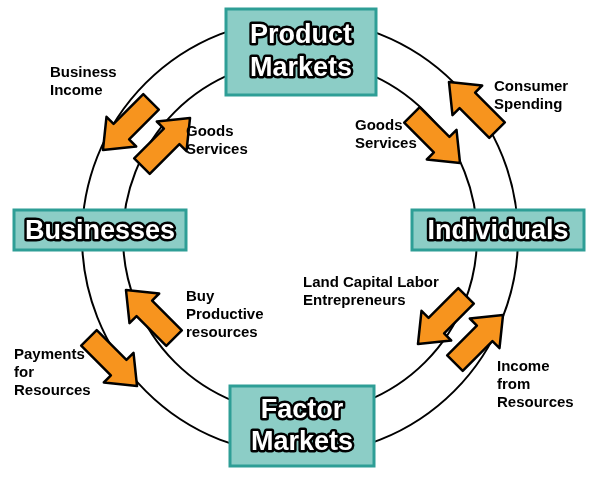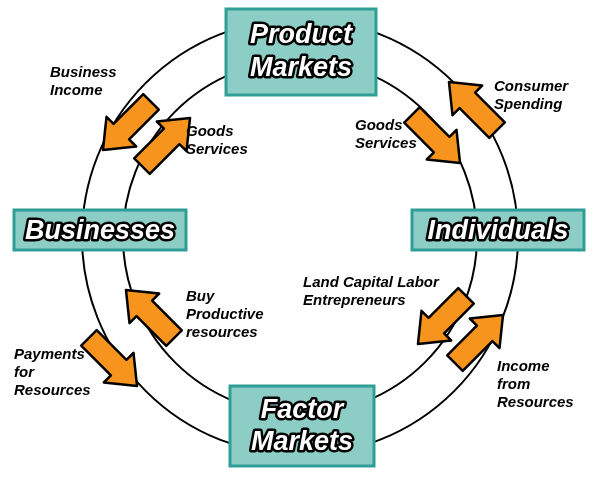--- a/index.html
+++ b/index.html
@@ -7,21 +7,20 @@
     padding: 0;
     background: #ffffff;
   }
   .stage {
     position: relative;
     width: 600px;
     height: 480px;
     background: var(--background, #ffffff);
     font-family: "Liberation Sans", sans-serif;
     overflow: hidden;
-    font-style: italic;
   }
   svg { display: block; }
   .ring {
     fill: none;
     stroke: var(--ring-stroke, #000000);
     stroke-width: 2;
   }
   .arrow {
     fill: var(--arrow-fill, #F7941E);
     stroke: var(--arrow-outline, #000000);

